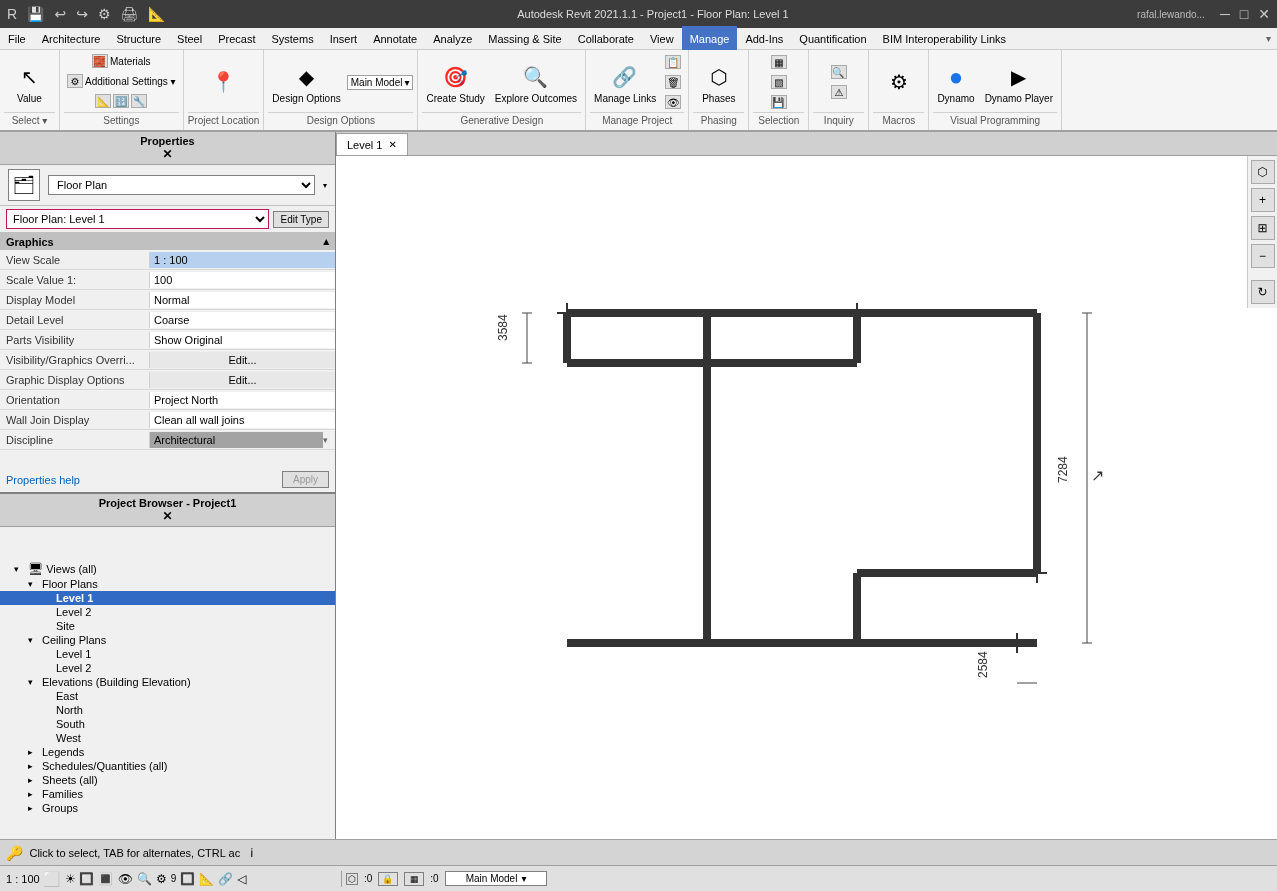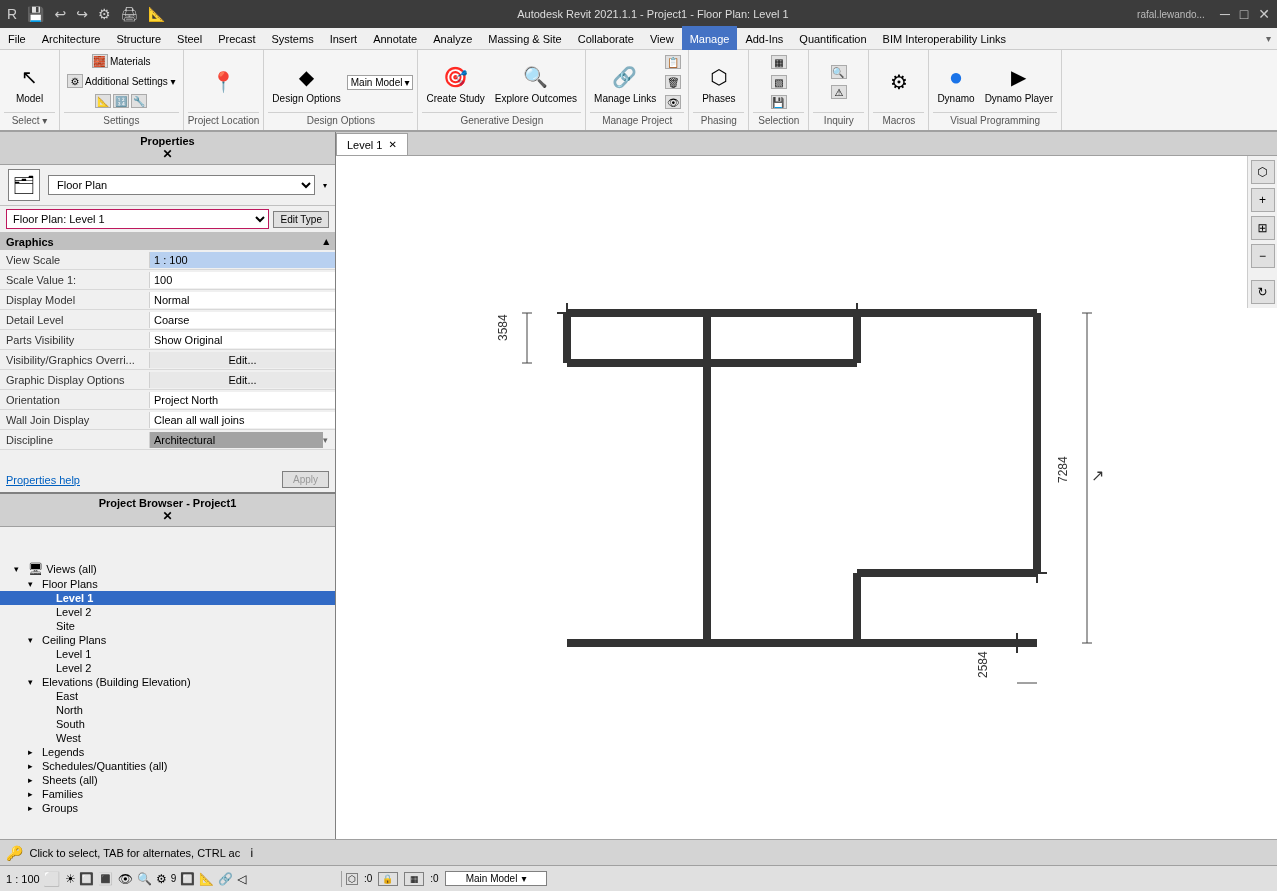--- a/index.html
+++ b/index.html
@@ -96,21 +96,21 @@
     .prop-value {
       flex: 1; font-size: 11px; padding: 2px 4px;
       background: white; overflow: hidden; white-space: nowrap;
     }
     .prop-value.blue-bg { background: #b8d0f0; }
     .prop-value.edit-btn {
       background: #e8e8e8; cursor: pointer; text-align: center;
     }
     .props-scroll { overflow-y: auto; flex: 1; }
     .prop-links { padding: 4px 6px; display: flex; align-items: center; justify-content: space-between; }
-    .prop-link { color: #0060c0; text-decoration: underline; cursor: pointer; font-size: 11px; }
+    .prop-link { color: #0060c0; cursor: pointer; font-size: 11px; }
     .apply-btn { font-size: 10px; padding: 2px 10px; background: #e0e0e0; border: 1px solid #808080; cursor: pointer; color: #999; }
     .tree-content { overflow-y: auto; flex: 1; padding: 2px 0; }
     .tree-row { display: flex; align-items: center; padding: 1px 2px; cursor: pointer; }
     .tree-row.selected { background: #316ac5; color: white; }
     .tree-indent-1 { padding-left: 14px; }
     .tree-indent-2 { padding-left: 28px; }
     .tree-indent-3 { padding-left: 42px; }
     .tree-icon { width: 14px; display: inline-block; font-size: 9px; }
     .tree-label { font-size: 11px; }
     .tree-bold { font-weight: bold; }
@@ -193,21 +193,21 @@
   </div>
 </div>
 
 <div id="ribbon">
   <div id="ribbon-content">
 
     <div class="ribbon-group">
       <div class="ribbon-group-buttons">
         <div class="ribbon-btn">
           <div class="rb-icon">↖</div>
-          <span>Model</span>
+          <span>Value</span>
         </div>
       </div>
       <div class="ribbon-group-label">Select ▾</div>
     </div>
 
     <div class="ribbon-group">
       <div class="ribbon-group-buttons" style="flex-direction:column;gap:2px;">
         <div class="ribbon-btn-small">
           <div class="icon-box-sm">🧱</div>
             <span>Materials</span>

